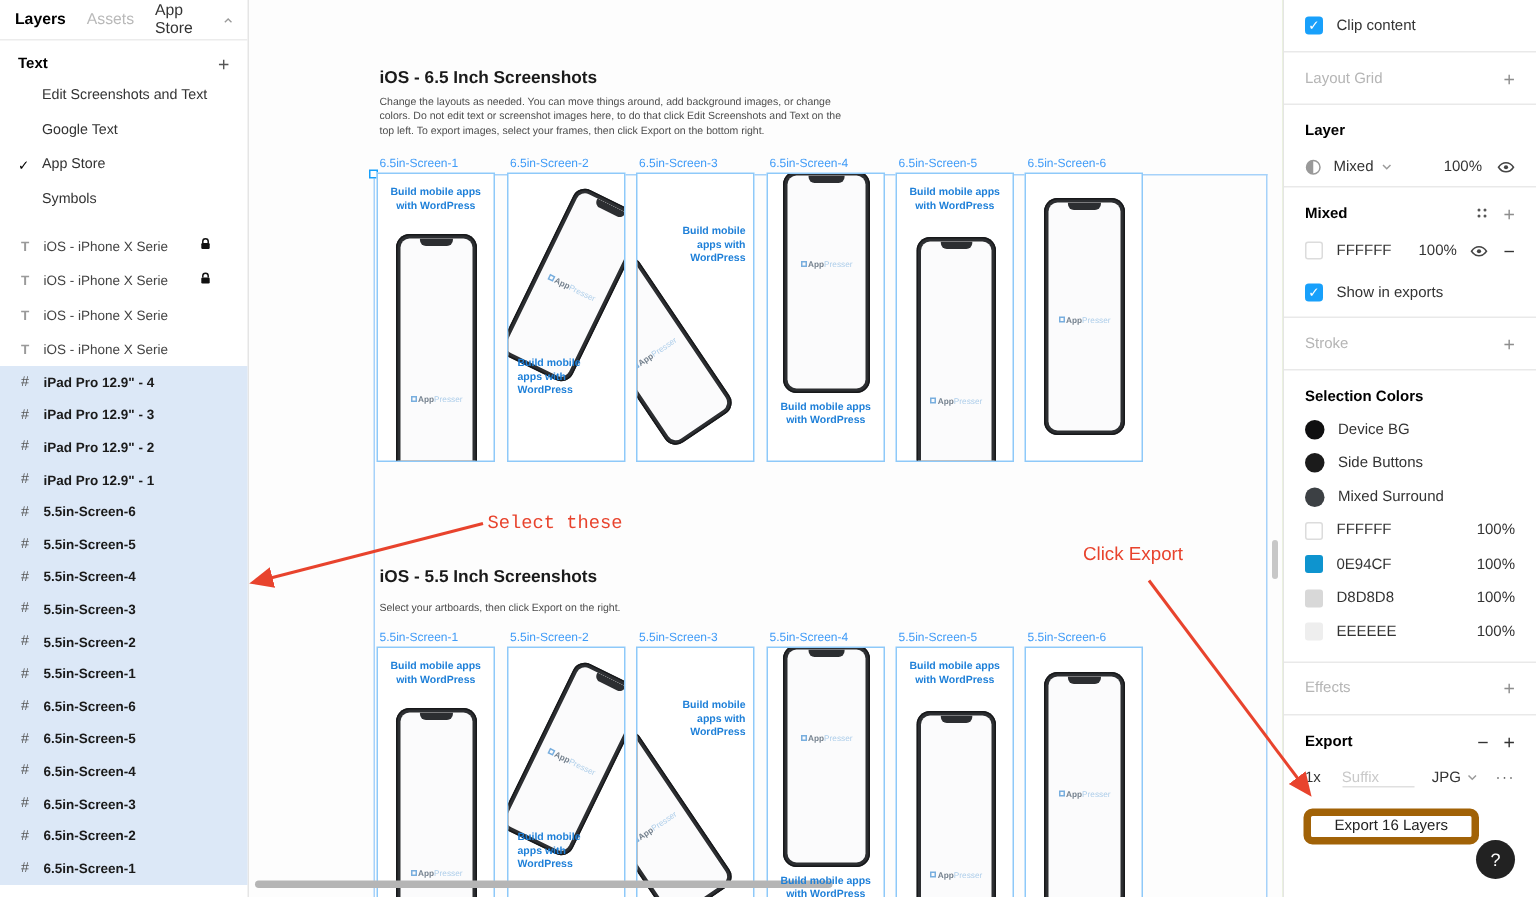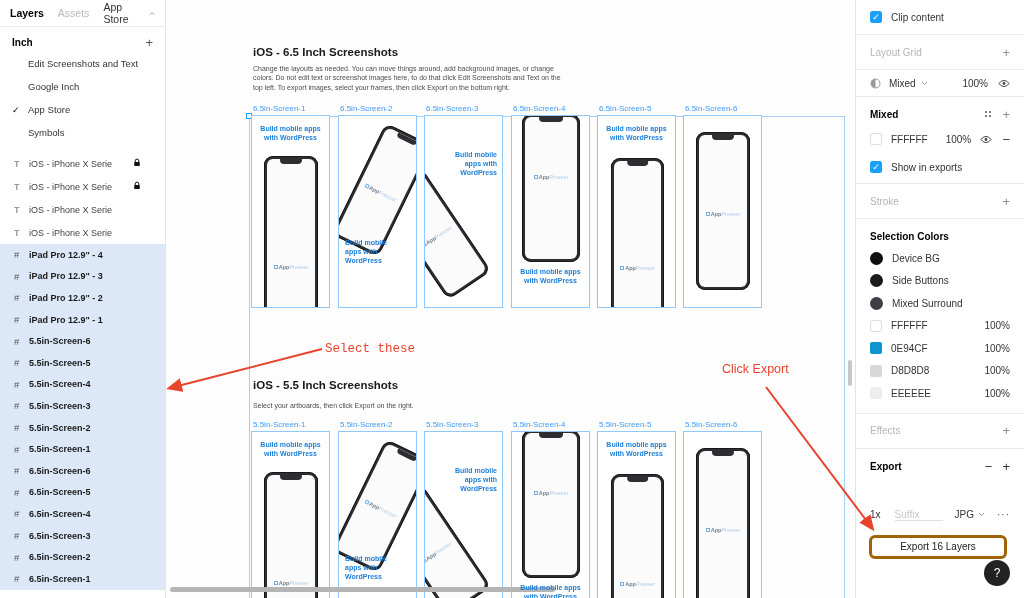--- a/index.html
+++ b/index.html
@@ -72,21 +72,21 @@
   .p-muted { color:#b5b5b5; }
   .p-right { margin-left:auto; display:flex; align-items:center; gap:10px; }
   .p-plus { color:#8e8e8e; font-size:13px; }
   .p-minus { color:#333; font-size:13px; }
   .chkbox { width:12px; height:12px; background:#18a0fb; border-radius:2.5px; color:#fff; font-size:9px; line-height:12px; text-align:center; margin-right:9px; flex:none; }
   .swatch { width:12px; height:12px; margin-right:9px; flex:none; border-radius:2px; }
   .swatch.bordered { border:1px solid #dcdcdc; }
   .swatch.round { width:13px; height:13px; border-radius:50%; }
   .opacity { margin-left:auto; color:#333; }
   .sel-colors .p-row { height:22.5px; }
-  .exp-btn { margin:8px 13px 0 13px; height:24px; border:3px solid #a16207; border-radius:6px; display:flex; align-items:center; justify-content:center; font-size:10px; color:#222; background:#fff; width:138px; }
+  .exp-btn { margin:8px 13px 0 13px; height:24px; border:5px solid #a16207; border-radius:6px; display:flex; align-items:center; justify-content:center; font-size:10px; color:#222; background:#fff; width:117px; }
   .suffix-input { width:48px; border:none; border-bottom:1px solid #e0e0e0; font-size:10px; color:#333; outline:none; }
   .suffix-input::placeholder { color:#c9c9c9; }
   .help-btn { position:absolute; right:14px; bottom:12px; width:26px; height:26px; border-radius:50%; background:#222; color:#fff; font-size:12px; display:flex; align-items:center; justify-content:center; }
 </style>
 </head>
 <body>
 
 <div class="stage">
 
   <div class="sidebar">
@@ -95,30 +95,30 @@
       <span class="sb-tab inactive">Assets</span>
       <span class="sb-pagesel">
         <span>App Store</span>
         <svg width="7" height="5" viewBox="0 0 7 5">
             <path d="M1 4l2.5-2.5L6 4" stroke="#9a9a9a" fill="none"></path>
           </svg>
       </span>
     </div>
 
     <div class="sb-section-title">
-      <span class="t">Inch</span>
+      <span class="t">Text</span>
       <span class="sb-plus">+</span>
     </div>
     <div class="page-item">
       <span class="chk"></span>
         <span class="lbl">Edit Screenshots and Text</span>
     </div>
     <div class="page-item">
       <span class="chk"></span>
-        <span class="lbl">Google Inch</span>
+        <span class="lbl">Google Text</span>
     </div>
     <div class="page-item checked">
       <span class="chk">✓</span>
         <span class="lbl" style="font-weight:normal;color:#333;">App Store</span>
     </div>
     <div class="page-item">
       <span class="chk"></span>
         <span class="lbl">Symbols</span>
     </div>
 
@@ -377,20 +377,23 @@
 
     <div class="p-div"></div>
     <div class="p-row" style="height:34px;">
       <span class="p-muted">Layout Grid</span>
       <span class="p-right">
           <span class="p-plus">+</span>
         </span>
     </div>
 
     <div class="p-div"></div>
+    <div class="p-row" style="height:28px;padding-top:6px;">
+      <span class="p-title">Layer</span>
+    </div>
     <div class="p-row" style="height:26px;">
       <svg width="11" height="11" viewBox="0 0 11 11" style="margin-right:8px;">
           <circle cx="5.5" cy="5.5" r="4.5" fill="none" stroke="#999"></circle>
           <path d="M5.5 1a4.5 4.5 0 000 9z" fill="#999"></path>
         </svg>
       <span>Mixed</span>
       <svg width="7" height="5" viewBox="0 0 7 5" style="margin-left:5px;">
           <path d="M1 1l2.5 2.5L6 1" stroke="#9a9a9a" fill="none"></path>
         </svg>
       <span class="p-right">
@@ -492,21 +495,21 @@
     </div>
 
     <div class="p-div"></div>
     <div class="p-row" style="height:30px;padding-top:6px;">
       <span class="p-title">Export</span>
       <span class="p-right">
         <span class="p-minus">−</span>
         <span class="p-plus" style="color:#333;">+</span>
       </span>
     </div>
-    <div class="p-row" style="height:24px;margin-top:24px;">
+    <div class="p-row" style="height:24px;">
       <span>1x</span>
       <input class="suffix-input" style="margin-left: 14px;" placeholder="Suffix">
       <span style="margin-left:12px;">JPG</span>
       <svg width="7" height="5" viewBox="0 0 7 5" style="margin-left:4px;">
           <path d="M1 1l2.5 2.5L6 1" stroke="#9a9a9a" fill="none"></path>
         </svg>
       <span class="p-right" style="letter-spacing:1px;color:#555;">···</span>
     </div>
     <div class="exp-btn">Export 16 Layers</div>
 

